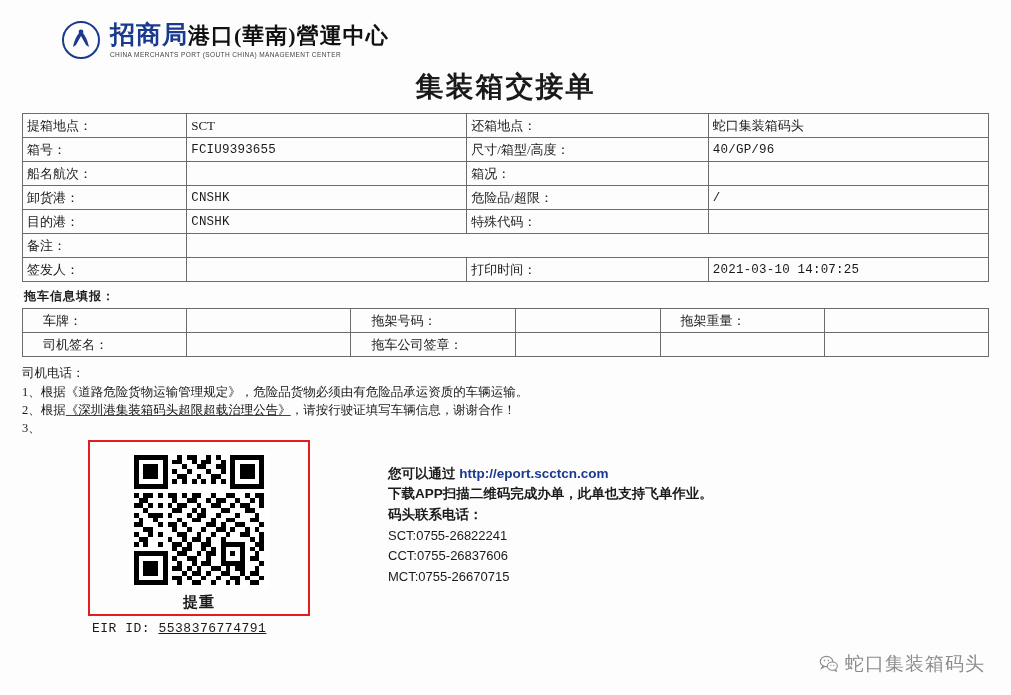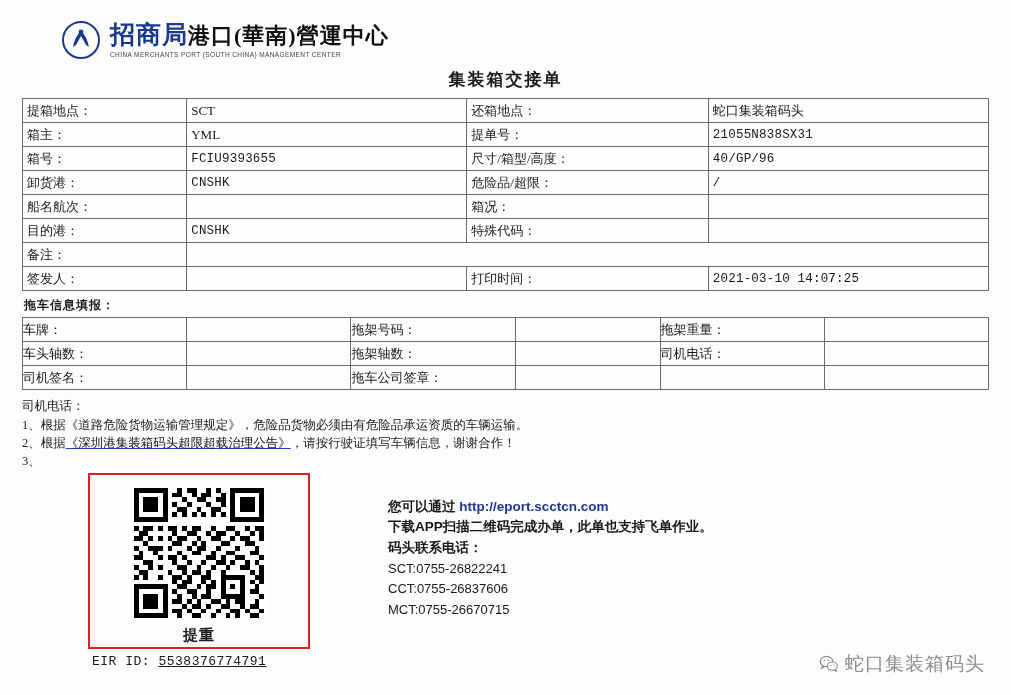--- a/index.html
+++ b/index.html
@@ -52,21 +52,21 @@
     color: #444;
     letter-spacing: 0.4px;
     margin-top: 2px;
     font-family: "Liberation Sans", sans-serif;
     white-space: nowrap;
   }
 
   
   .doc-title {
     text-align: center;
-    font-size: 17px;
+    font-size: 28px;
     font-weight: bold;
     letter-spacing: 2px;
     margin: 2px 0 7px 0;
     font-family: "Liberation Serif", "DejaVu Serif", serif;
   }
 
   
   table.grid {
     width: 100%;
     border-collapse: collapse;
@@ -101,21 +101,21 @@
   }
   table.grid2 {
     width: 100%;
     border-collapse: collapse;
     table-layout: fixed;
     font-size: 13px;
   }
   table.grid2 td {
     border: 1px solid #6c6c6c;
     height: 24px;
-    padding: 1px 0;
+    padding: 1px 20px;
     vertical-align: middle;
     white-space: nowrap;
   }
   .c1 { width: 17%; }
   .c2 { width: 17%; }
   .c3 { width: 17%; }
   .c4 { width: 15%; }
   .c5 { width: 17%; }
   .c6 { width: 17%; }
 
@@ -225,42 +225,36 @@
 
   <table class="grid">
     <tbody>
       <tr>
         <td class="lbl">提箱地点：</td>
         <td class="val">SCT</td>
         <td class="lbl2">还箱地点：</td>
         <td class="val2">蛇口集装箱码头</td>
       </tr>
       <tr>
-        <td class="lbl">箱主：</td>
-        <td class="val">YML</td>
-        <td class="lbl2">提单号：</td>
-        <td class="val2 mono">21055N838SX31</td>
-      </tr>
-      <tr>
         <td class="lbl">箱号：</td>
         <td class="val mono">FCIU9393655</td>
         <td class="lbl2">尺寸/箱型/高度：</td>
         <td class="val2 mono">40/GP/96</td>
       </tr>
       <tr>
+        <td class="lbl">船名航次：</td>
+        <td class="val"></td>
+        <td class="lbl2">箱况：</td>
+        <td class="val2"></td>
+      </tr>
+      <tr>
         <td class="lbl">卸货港：</td>
         <td class="val mono">CNSHK</td>
         <td class="lbl2">危险品/超限：</td>
         <td class="val2 mono">/</td>
-      </tr>
-      <tr>
-        <td class="lbl">船名航次：</td>
-        <td class="val"></td>
-        <td class="lbl2">箱况：</td>
-        <td class="val2"></td>
       </tr>
       <tr>
         <td class="lbl">目的港：</td>
         <td class="val mono">CNSHK</td>
         <td class="lbl2">特殊代码：</td>
         <td class="val2"></td>
       </tr>
       <tr>
         <td class="lbl">备注：</td>
         <td colspan="3"></td>
@@ -276,28 +270,20 @@
 
   <div class="section-title">拖车信息填报：</div>
   <table class="grid2">
     <tbody>
       <tr>
         <td class="c1">车牌：</td>
         <td class="c2"></td>
         <td class="c3">拖架号码：</td>
         <td class="c4"></td>
         <td class="c5">拖架重量：</td>
-        <td class="c6"></td>
-      </tr>
-      <tr>
-        <td class="c1">车头轴数：</td>
-        <td class="c2"></td>
-        <td class="c3">拖架轴数：</td>
-        <td class="c4"></td>
-        <td class="c5">司机电话：</td>
         <td class="c6"></td>
       </tr>
       <tr>
         <td class="c1">司机签名：</td>
         <td class="c2"></td>
         <td class="c3">拖车公司签章：</td>
         <td class="c4"></td>
         <td class="c5"></td>
         <td class="c6"></td>
       </tr>

